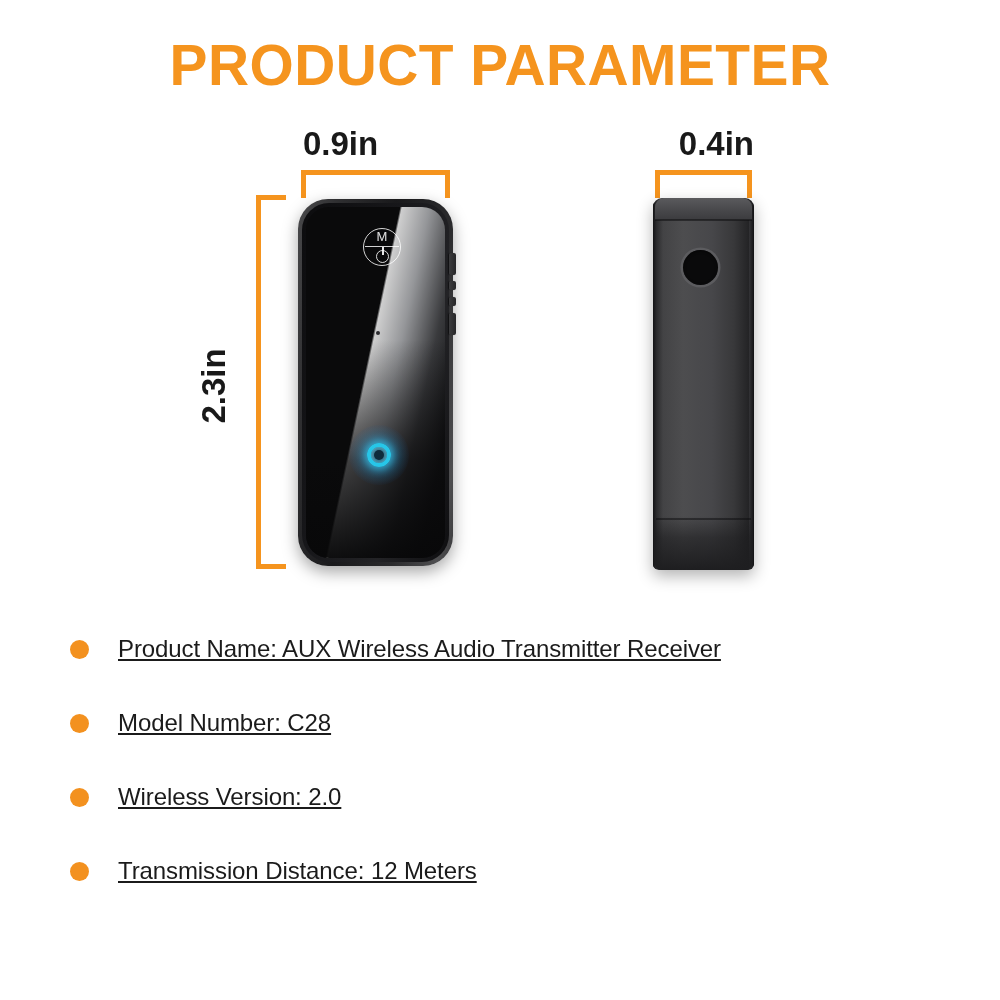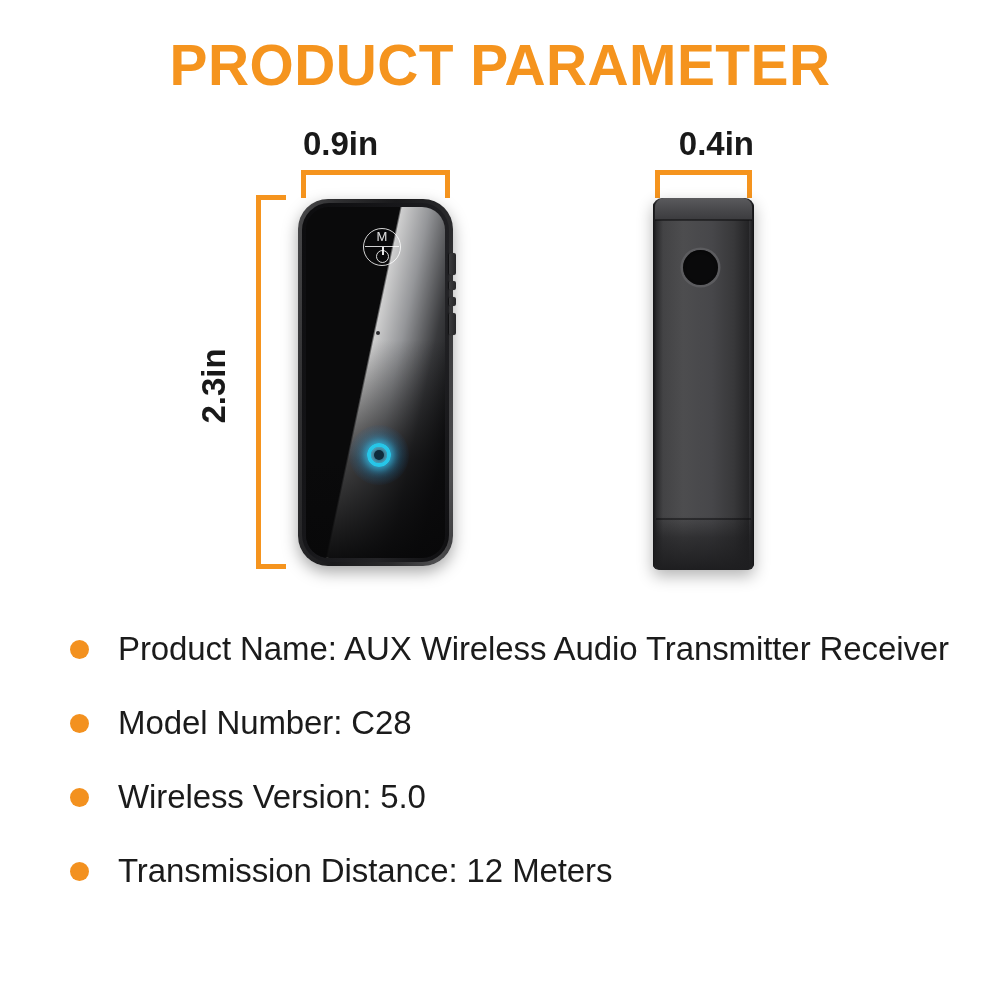--- a/index.html
+++ b/index.html
@@ -274,24 +274,25 @@
     width: 19px;
     height: 19px;
     border-radius: 50%;
     background: #F3911F;
     flex: 0 0 auto;
     margin-right: 29px;
   }
   .spec-text {
     color: #1b1b1b;
     font-family: "Liberation Sans", sans-serif;
-    font-size: 33px;
+    font-size: 24px;
     line-height: 32px;
     white-space: nowrap;
     letter-spacing: -0.1px;
+    text-decoration: underline;
   }
 </style>
 </head>
 <body>
 
 <div class="title">PRODUCT PARAMETER</div>
 
 <div class="bracket-top" id="bracket-front-top"></div>
 <div class="bracket-top" id="bracket-side-top"></div>
 <div class="bracket-left" id="bracket-front-left"></div>
@@ -346,21 +347,21 @@
   </div>
 
 
   <div class="spec-row">
     <div class="spec-bullet"></div>
     <div class="spec-text">Model Number: C28</div>
   </div>
 
   <div class="spec-row">
     <div class="spec-bullet"></div>
-    <div class="spec-text">Wireless Version: 5.0</div>
+    <div class="spec-text">Wireless Version: 2.0</div>
   </div>
 
   <div class="spec-row">
     <div class="spec-bullet"></div>
     <div class="spec-text">Transmission Distance: 12 Meters</div>
   </div>
 
 </div>
 
 </body></html>

